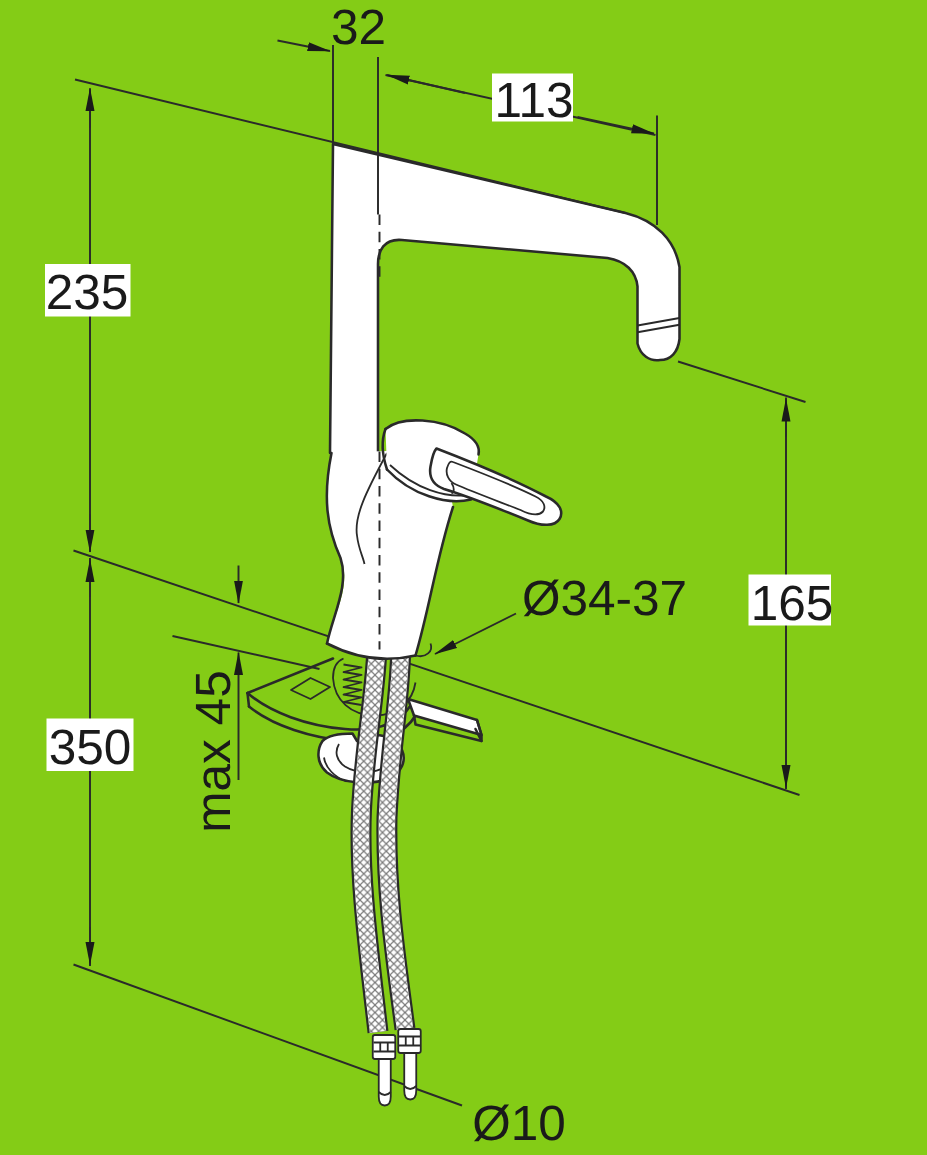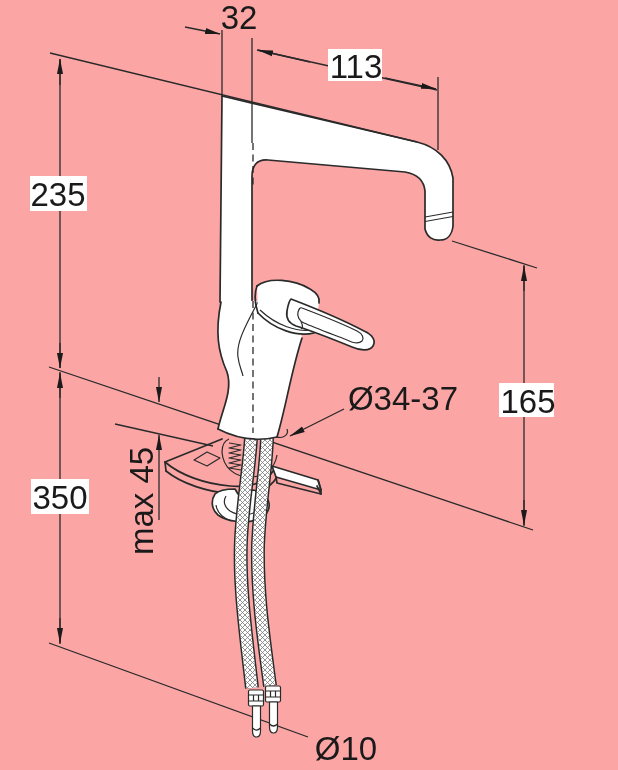--- a/index.html
+++ b/index.html
@@ -1,16 +1,16 @@
 <!DOCTYPE html>
 <html><head>
 <meta charset="utf-8">
 <style>
   html,body{margin:0;padding:0;background:#ffffff;}
-  .stage{width:618px;height:770px;background:#fca5a5;position:relative;overflow:hidden;
+  .stage{width:618px;height:770px;background:#84cc16;position:relative;overflow:hidden;
          font-family:"Liberation Sans", sans-serif;}
   svg{display:block;}
   .dimtext{font-family:"Liberation Sans", sans-serif;font-size:33px;fill:#1a1a1a;}
   .art{fill:none;stroke:#2a2a2a;stroke-width:1.7;stroke-linejoin:round;stroke-linecap:round;}
   .artthin{fill:none;stroke:#2a2a2a;stroke-width:1.2;stroke-linejoin:round;}
   .fillw{fill:#ffffff;stroke:none;}
   .dim{fill:none;stroke:#2a2a2a;stroke-width:1.3;}
   .dash{fill:none;stroke:#2a2a2a;stroke-width:1.3;stroke-dasharray:7 4.5;}
   .bg{fill:#ffffff;stroke:none;}
 </style>

